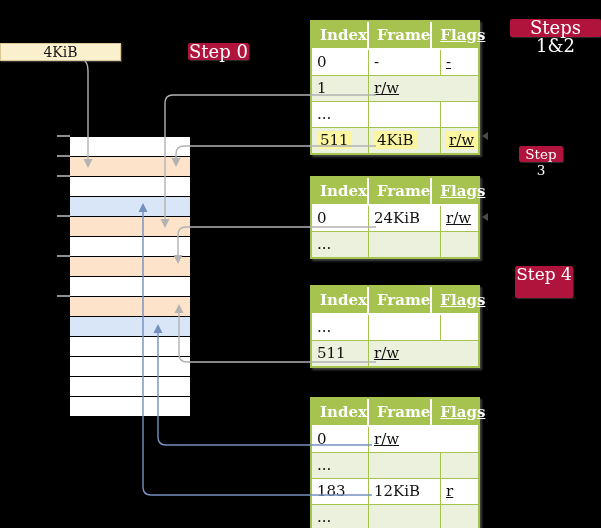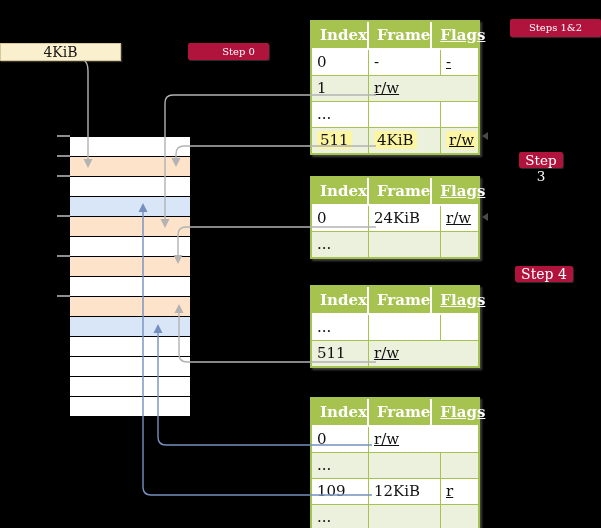--- a/index.html
+++ b/index.html
@@ -24,27 +24,27 @@
   
   .pagesize{
     position:absolute;left:0;top:43px;width:119px;height:16px;
     background:var(--label-cream);border:1px solid #d8c896;
     line-height:16px;text-align:center;font-size:14px;color:#141414;
     box-shadow:1px 1px 1px rgba(210,210,210,.25);
   }
   
   .badge{
     position:absolute;background:var(--badge-red);color:#fff;
-    text-align:center;border-radius:2px;font-size:10px;
+    text-align:center;border-radius:2px;font-size:18px;
     box-shadow:1px 1px 1px rgba(220,220,220,.2);
   }
-  #badge-step0{left:188px;top:43px;width:61px;height:17px;line-height:17px;padding-left:20px;}
+  #badge-step0{left:188px;top:43px;width:61px;height:17px;line-height:17px;}
   #badge-steps12{left:510px;top:19px;width:91px;height:18px;line-height:18px;}
-  #badge-step3{left:519px;top:152px;width:44px;height:16px;line-height:16px;font-size:13.5px;}
-  #badge-step4{left:515px;top:266px;width:58px;height:16px;line-height:16px;font-size:14px;}
+  #badge-step3{left:519px;top:146px;width:44px;height:16px;line-height:16px;font-size:13.5px;}
+  #badge-step4{left:515px;top:266px;width:58px;height:32px;line-height:16px;font-size:17px;}
   
   .memory{position:absolute;left:70px;top:136px;width:120px;border-top:1px solid #000;}
   .mem-row{height:19px;border-bottom:1px solid #000;}
   .mem-white{background:#ffffff;}
   .mem-orange{background:var(--memory-orange);}
   .mem-blue{background:var(--memory-blue);}
   .tick{position:absolute;left:57px;width:13px;height:2px;background:var(--tick-gray);}
   
   .ptable{
     position:absolute;left:310px;width:170px;box-sizing:border-box;
@@ -181,21 +181,21 @@
       <div class="pt-row">
         <div class="pt-cell c0">0</div>
         <div class="pt-cell c2">r/w</div>
       </div>
       <div class="pt-row shade">
         <div class="pt-cell c0">...</div>
         <div class="pt-cell c1"></div>
         <div class="pt-cell c2"></div>
       </div>
       <div class="pt-row">
-        <div class="pt-cell c0">109</div>
+        <div class="pt-cell c0">183</div>
         <div class="pt-cell c1">12KiB</div>
         <div class="pt-cell c2">r</div>
       </div>
       <div class="pt-row shade">
         <div class="pt-cell c0">...</div>
         <div class="pt-cell c1"></div>
         <div class="pt-cell c2"></div>
       </div>
     </div>
 

